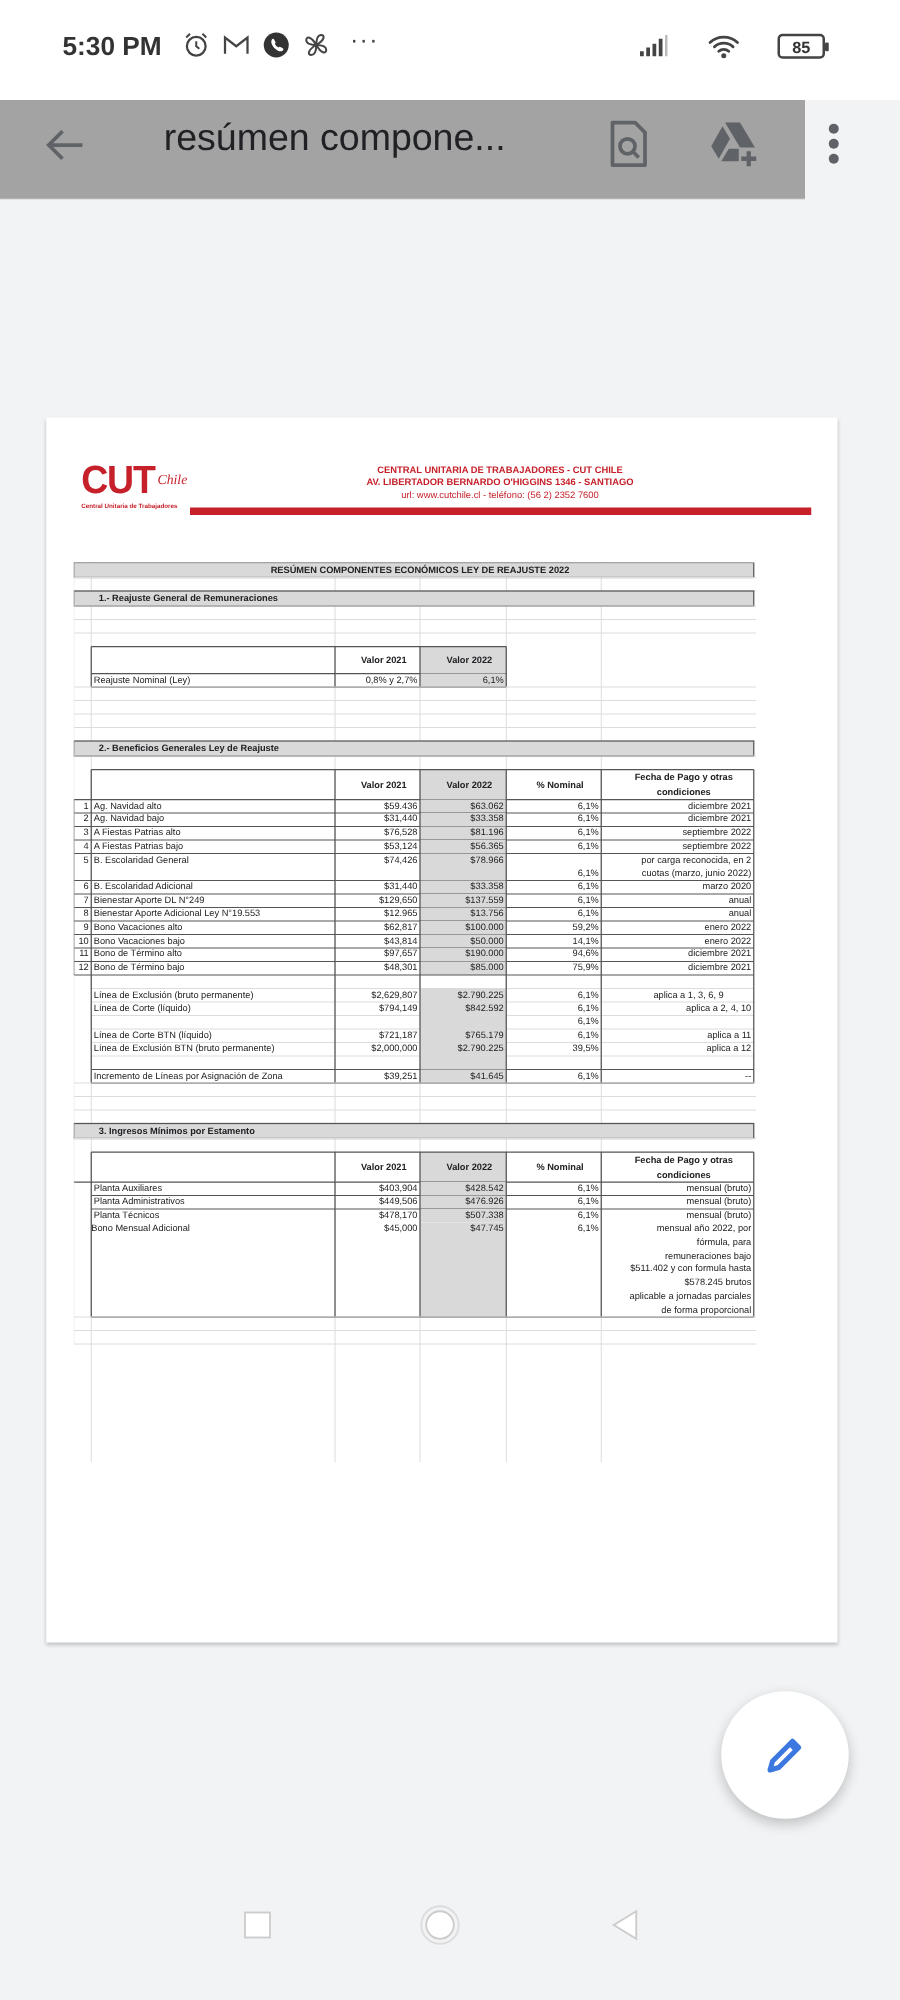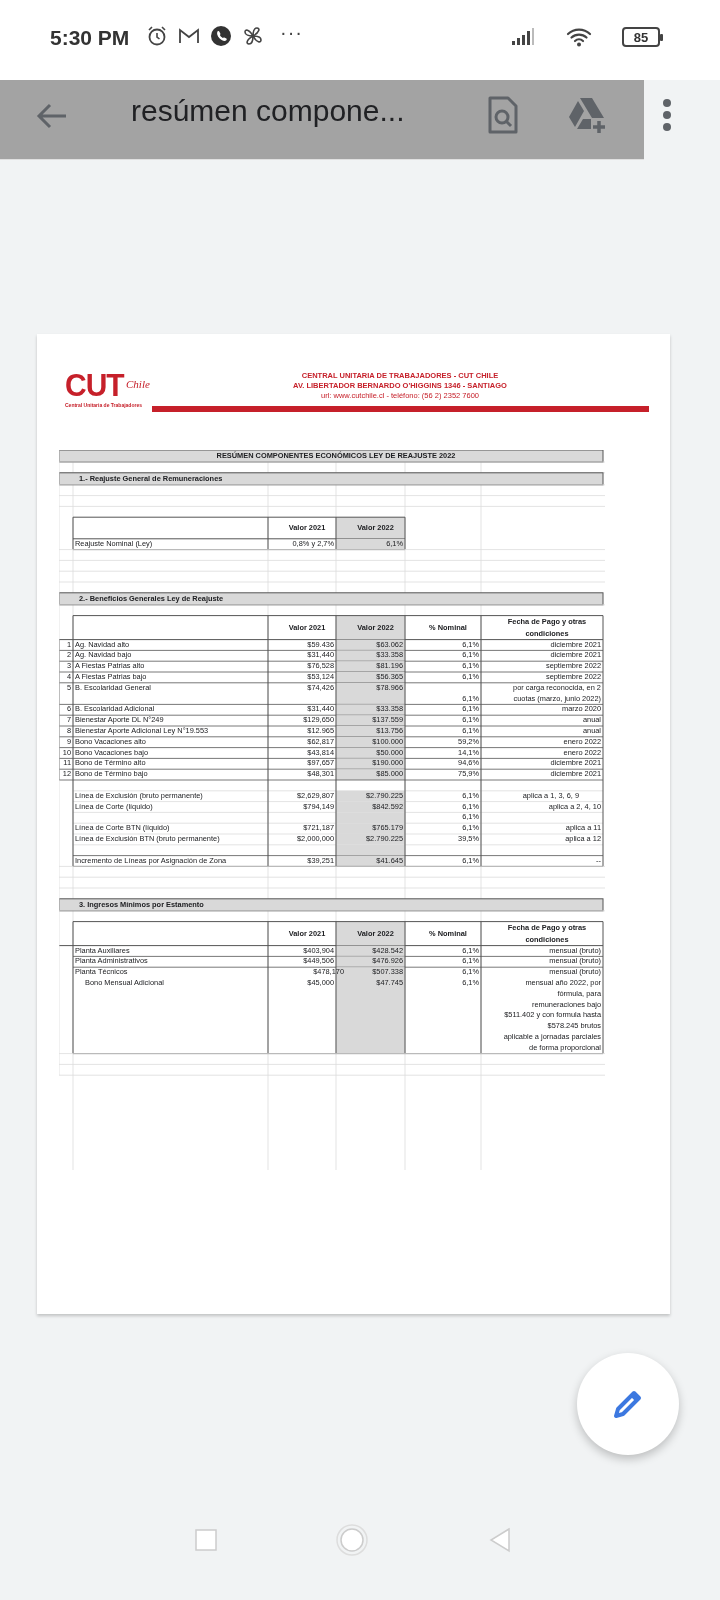--- a/index.html
+++ b/index.html
@@ -357,25 +357,25 @@
       <div class="cell right" style="left: 209px; width: 68px; top: 495.6px; height: 10.8px; position: absolute; font-size: 7.4px; line-height: 10.8px;">$403,904</div>
       <div class="cell right" style="left: 277px; width: 69px; top: 495.6px; height: 10.8px; position: absolute; font-size: 7.4px; line-height: 10.8px;">$428.542</div>
       <div class="cell right" style="left: 346px; width: 76px; top: 495.6px; height: 10.8px; position: absolute; font-size: 7.4px; line-height: 10.8px;">6,1%</div>
       <div class="cell right" style="left: 422px; width: 122px; top: 495.6px; height: 10.8px; position: absolute; font-size: 7.4px; line-height: 10.8px;">mensual (bruto)</div>
       <div class="cell " style="left: 14px; width: 195px; top: 506.4px; height: 10.8px; position: absolute; font-size: 7.4px; line-height: 10.8px;">Planta Administrativos</div>
       <div class="cell right" style="left: 209px; width: 68px; top: 506.4px; height: 10.8px; position: absolute; font-size: 7.4px; line-height: 10.8px;">$449,506</div>
       <div class="cell right" style="left: 277px; width: 69px; top: 506.4px; height: 10.8px; position: absolute; font-size: 7.4px; line-height: 10.8px;">$476.926</div>
       <div class="cell right" style="left: 346px; width: 76px; top: 506.4px; height: 10.8px; position: absolute; font-size: 7.4px; line-height: 10.8px;">6,1%</div>
       <div class="cell right" style="left: 422px; width: 122px; top: 506.4px; height: 10.8px; position: absolute; font-size: 7.4px; line-height: 10.8px;">mensual (bruto)</div>
       <div class="cell " style="left: 14px; width: 195px; top: 517.2px; height: 10.8px; position: absolute; font-size: 7.4px; line-height: 10.8px;">Planta Técnicos</div>
-      <div class="cell right" style="left: 219px; width: 68px; top: 517.2px; height: 10.8px; position: absolute; font-size: 7.4px; line-height: 10.8px;">$478,170</div>
+      <div class="cell right" style="left: 209px; width: 68px; top: 517.2px; height: 10.8px; position: absolute; font-size: 7.4px; line-height: 10.8px;">$478,170</div>
       <div class="cell right" style="left: 277px; width: 69px; top: 517.2px; height: 10.8px; position: absolute; font-size: 7.4px; line-height: 10.8px;">$507.338</div>
       <div class="cell right" style="left: 346px; width: 76px; top: 517.2px; height: 10.8px; position: absolute; font-size: 7.4px; line-height: 10.8px;">6,1%</div>
       <div class="cell right" style="left: 422px; width: 122px; top: 517.2px; height: 10.8px; position: absolute; font-size: 7.4px; line-height: 10.8px;">mensual (bruto)</div>
-      <div class="cell " style="left: 24px; width: 195px; top: 528px; height: 10.8px; position: absolute; font-size: 7.4px; line-height: 10.8px;">Bono Mensual Adicional</div>
+      <div class="cell " style="left: 12px; width: 195px; top: 528px; height: 10.8px; position: absolute; font-size: 7.4px; line-height: 10.8px;">Bono Mensual Adicional</div>
       <div class="cell right" style="left: 209px; width: 68px; top: 528px; height: 10.8px; position: absolute; font-size: 7.4px; line-height: 10.8px;">$45,000</div>
       <div class="cell right" style="left: 277px; width: 69px; top: 528px; height: 10.8px; position: absolute; font-size: 7.4px; line-height: 10.8px;">$47.745</div>
       <div class="cell right" style="left: 346px; width: 76px; top: 528px; height: 10.8px; position: absolute; font-size: 7.4px; line-height: 10.8px;">6,1%</div>
       <div class="cell right" style="left: 422px; width: 122px; top: 528px; height: 10.8px; position: absolute; font-size: 7.4px; line-height: 10.8px;">mensual año 2022, por</div>
       <div class="cell right" style="left: 422px; width: 122px; top: 538.8px; height: 10.8px; position: absolute; font-size: 7.4px; line-height: 10.8px;">fórmula, para</div>
       <div class="cell right" style="left: 422px; width: 122px; top: 549.6px; height: 10.8px; position: absolute; font-size: 7.4px; line-height: 10.8px;">remuneraciones bajo</div>
       <div class="cell right" style="left: 422px; width: 122px; top: 560.4px; height: 10.8px; position: absolute; font-size: 7.4px; line-height: 10.8px;">$511.402 y con formula hasta</div>
       <div class="cell right" style="left: 422px; width: 122px; top: 571.2px; height: 10.8px; position: absolute; font-size: 7.4px; line-height: 10.8px;">$578.245 brutos</div>
       <div class="cell right" style="left: 422px; width: 122px; top: 582px; height: 10.8px; position: absolute; font-size: 7.4px; line-height: 10.8px;">aplicable a jornadas parciales</div>
       <div class="cell right" style="left: 422px; width: 122px; top: 592.8px; height: 10.8px; position: absolute; font-size: 7.4px; line-height: 10.8px;">de forma proporcional</div>

